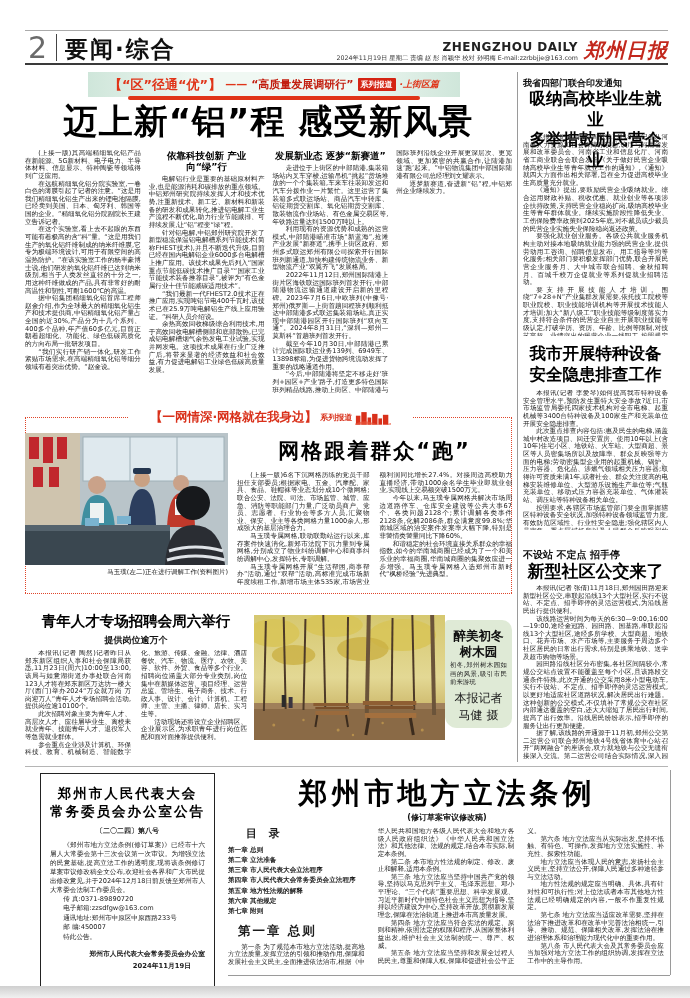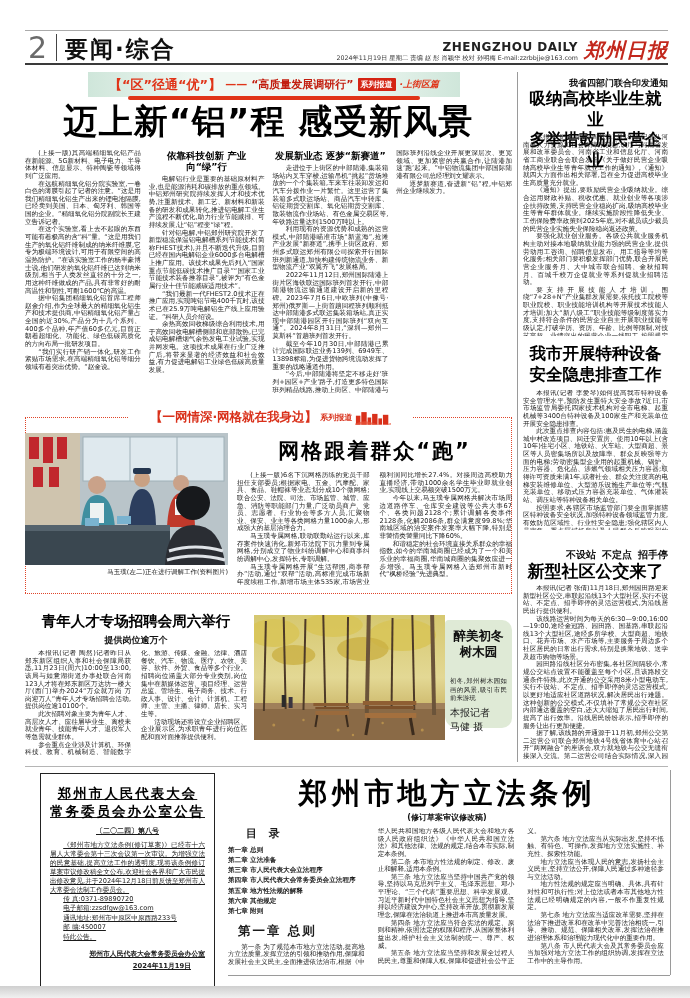--- a/index.html
+++ b/index.html
@@ -25,38 +25,38 @@
   .b1-suffix{color:#e03418;font-size:9px;font-style:italic;font-weight:700;}
   .b1-bar{position:absolute;left:40px;right:40px;bottom:-3px;height:4px;background:#e03418;border-radius:2px;}
   .lead-headline{font-size:34px;font-weight:900;text-align:center;letter-spacing:1px;color:#000;line-height:1.05;}
   .bodytext{font-size:6.6px;line-height:1.16;text-align:justify;color:#1c1c1c;overflow:hidden;}
   .bodytext p{margin:0;text-indent:2em;}
   .cols4{column-count:4;column-gap:8px;column-fill:auto;height:100%;}
   .cols2{column-count:2;column-gap:10px;column-fill:auto;height:100%;}
   .cols3{column-count:3;column-gap:13px;column-fill:auto;height:100%;}
   h3.subhead{font-size:9.5px;font-weight:800;margin:5px 0 4px;text-align:center;text-indent:0;break-after:avoid;color:#000;}
   
-  .kicker{font-size:9px;font-weight:600;text-align:right;color:#111;font-family:Liberation Mono, monospace;}
+  .kicker{font-size:9px;font-weight:600;text-align:left;color:#111;}
   .r-headline{font-size:16.5px;font-weight:900;text-align:center;line-height:1.25;color:#000;}
   
   .dotted-h{border-top:1.5px dotted #e0452a;}
   .dotted-v{border-left:1.5px dotted #e0452a;}
   .banner2{background:#fff;display:flex;align-items:center;justify-content:center;gap:3px;z-index:3;}
   .b2-main{color:#d9301a;font-weight:900;font-size:12.5px;}
   .b2-tag{color:#d9301a;font-weight:700;font-size:8px;}
   .grid-headline{font-size:21px;font-weight:900;text-align:center;letter-spacing:2px;color:#000;}
   .caption{font-size:6.5px;color:#222;text-align:right;}
   
   .jf-headline{font-size:14.5px;font-weight:700;text-align:center;color:#000;}
   .jf-subhead{font-size:9px;font-weight:600;text-align:center;color:#111;}
   
   .bubble{background:#dfead6;border-radius:4px 10px 10px 12px;padding:8px 5px 5px;box-sizing:border-box;}
   .bub-title{font-size:12.5px;font-weight:900;text-align:center;line-height:1.25;color:#111;}
-  .bub-cap{font-size:6.4px;line-height:1.3;text-align:justify;margin-top:18px;color:#222;}
-  .bub-credit{font-size:10px;text-align:left;margin-top:4px;color:#222;}
+  .bub-cap{font-size:6.4px;line-height:1.3;text-align:justify;margin-top:2px;color:#222;}
+  .bub-credit{font-size:12px;text-align:center;margin-top:4px;color:#222;}
   
   .notice{border:1.5px solid #222;box-sizing:border-box;padding:10px 9px;}
   .nt-title{font-size:13.5px;font-weight:900;text-align:center;line-height:1.35;letter-spacing:2px;color:#000;}
   .nt-num{font-size:7px;font-weight:700;text-align:center;margin:6px 0 5px;}
   .nt-body{font-size:6.6px;line-height:1.35;text-align:justify;}
   .nt-body p{margin:0;text-indent:2em;}
   .nt-line{font-size:6.6px;line-height:1.45;text-indent:2em;}
   .nt-sign{font-size:6.8px;font-weight:700;text-align:right;margin-top:6px;}
   .nt-date{font-size:6.8px;font-weight:700;text-align:right;margin-top:2px;padding-right:14px;}
   
@@ -305,21 +305,21 @@
     </div>
     <div class="bub-cap">初冬,郑州树木园如画的风景,吸引市民前来游玩</div>
     <div class="bub-credit">
       <div>本报记者</div>
       <div>马健 摄</div>
     </div>
   </div>
 
   <div class="abs hr" style="left:25px;right:22px;top:766px;background:#b5b5b5;"></div>
 
-  <div class="abs notice" style="left:40px;top:773px;width:175px;height:216px;text-decoration:underline;">
+  <div class="abs notice" style="left:40px;top:773px;width:175px;height:216px;">
     <div class="nt-title">
       <div>郑州市人民代表大会</div>
       <div>常务委员会办公室公告</div>
     </div>
     <div class="nt-num">〔二〇二四〕第八号</div>
     <div class="nt-body">
         <p>《郑州市地方立法条例(修订草案)》已经市十六届人大常委会第十三次会议第一次审议。为增强立法的民意基础,提高立法工作的透明度,现将该条例修订草案审议修改稿全文公布,欢迎社会各界和广大市民提出修改意见,并于2024年12月18日前反馈至郑州市人大常委会法制工作委员会。</p>
       </div>
     <div class="nt-line">传 真:0371-89890720</div>
     <div class="nt-line">电子邮箱:zzsdfgw@163.com</div>

